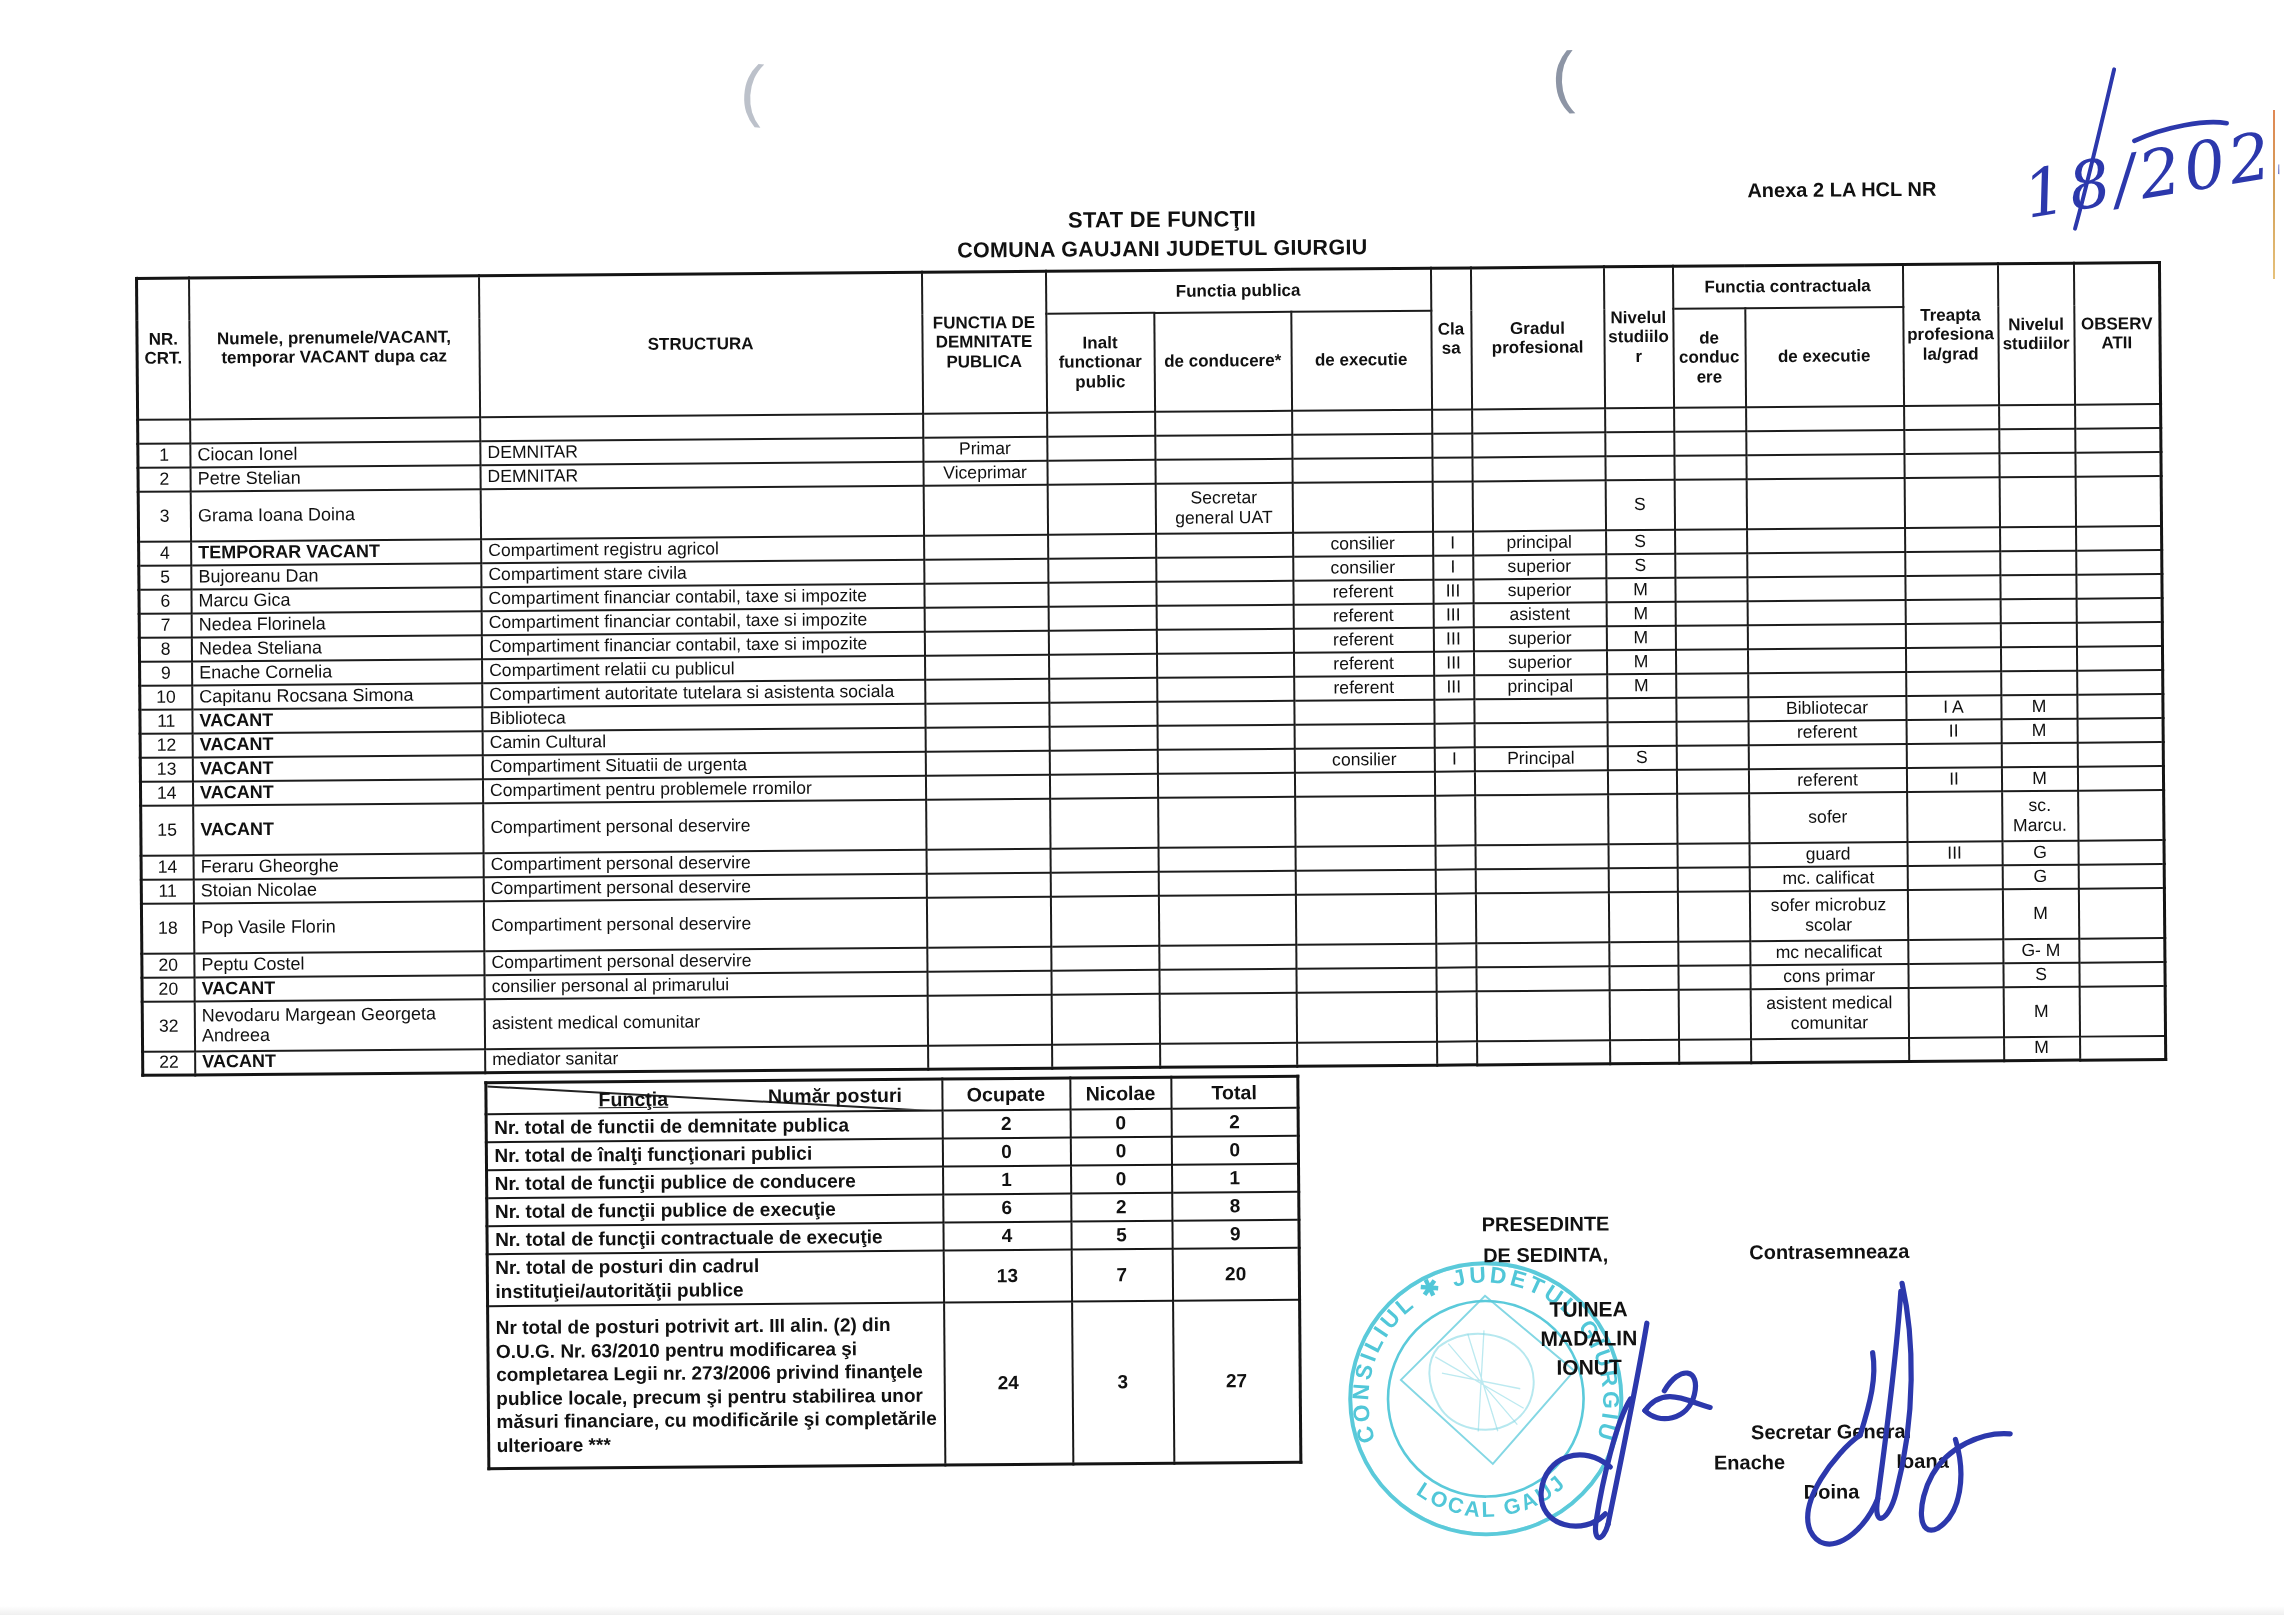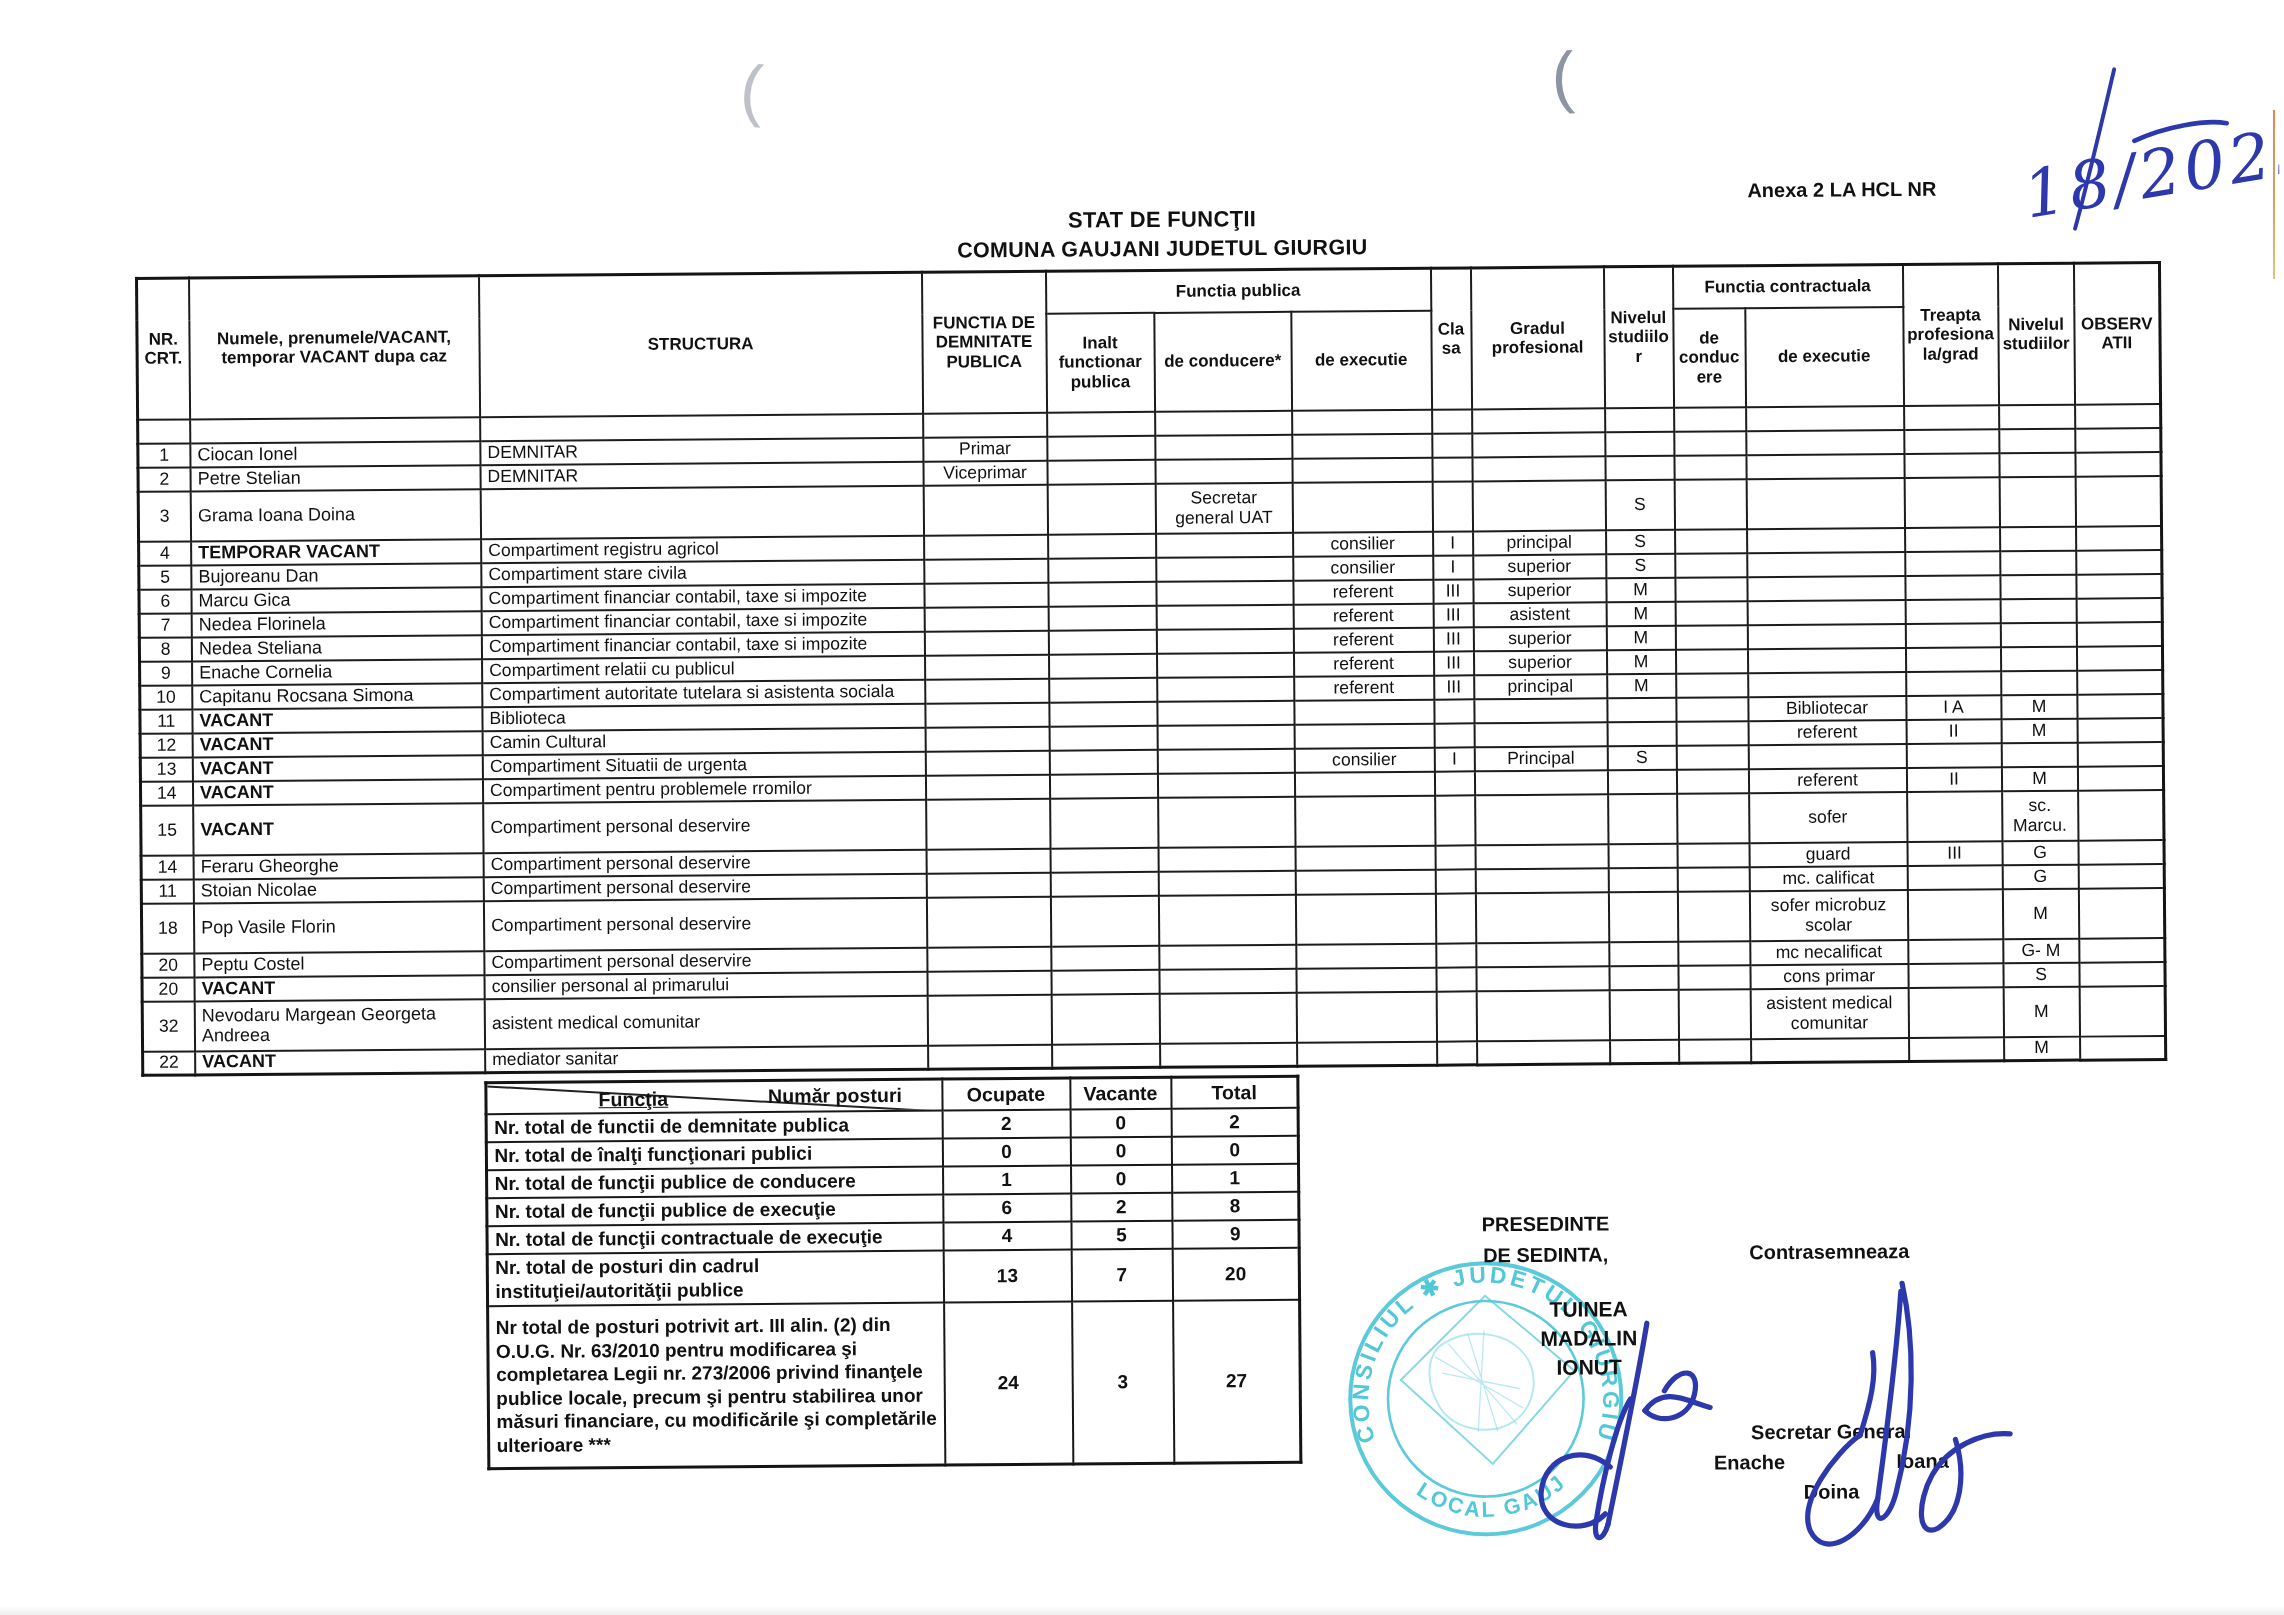--- a/index.html
+++ b/index.html
@@ -133,21 +133,21 @@
           <th colspan="3">Functia publica</th>
           <th rowspan="2">Clasa</th>
           <th rowspan="2">Gradul profesional</th>
           <th rowspan="2">Nivelul studiilor</th>
           <th colspan="2">Functia contractuala</th>
           <th rowspan="2">Treapta profesionala/grad</th>
           <th rowspan="2">Nivelul studiilor</th>
           <th rowspan="2">OBSERVATII</th>
         </tr>
         <tr class="hs">
-          <th>Inalt functionar publica</th>
+          <th>Inalt functionar public</th>
           <th>de conducere*</th>
           <th>de executie</th>
           <th>de conducere</th>
           <th>de executie</th>
         </tr>
       </thead>
       <tbody id="main-body">
           <tr class="spacer">
             <td></td>
             <td></td>
@@ -550,21 +550,21 @@
           <col style="width:127px">
       </colgroup>
       <thead>
         <tr>
           <th class="diag">
             <span class="dline"></span>
             <span class="fl">Funcţia</span>
             <span class="fr">Număr posturi</span>
           </th>
           <th>Ocupate</th>
-          <th>Vacante</th>
+          <th>Nicolae</th>
           <th>Total</th>
         </tr>
       </thead>
       <tbody id="summary-body">
           <tr style="height: 25px;">
             <td class="sl">Nr. total de  functii de demnitate publica</td>
             <td>2</td>
             <td>0</td>
             <td>2</td>
           </tr>

